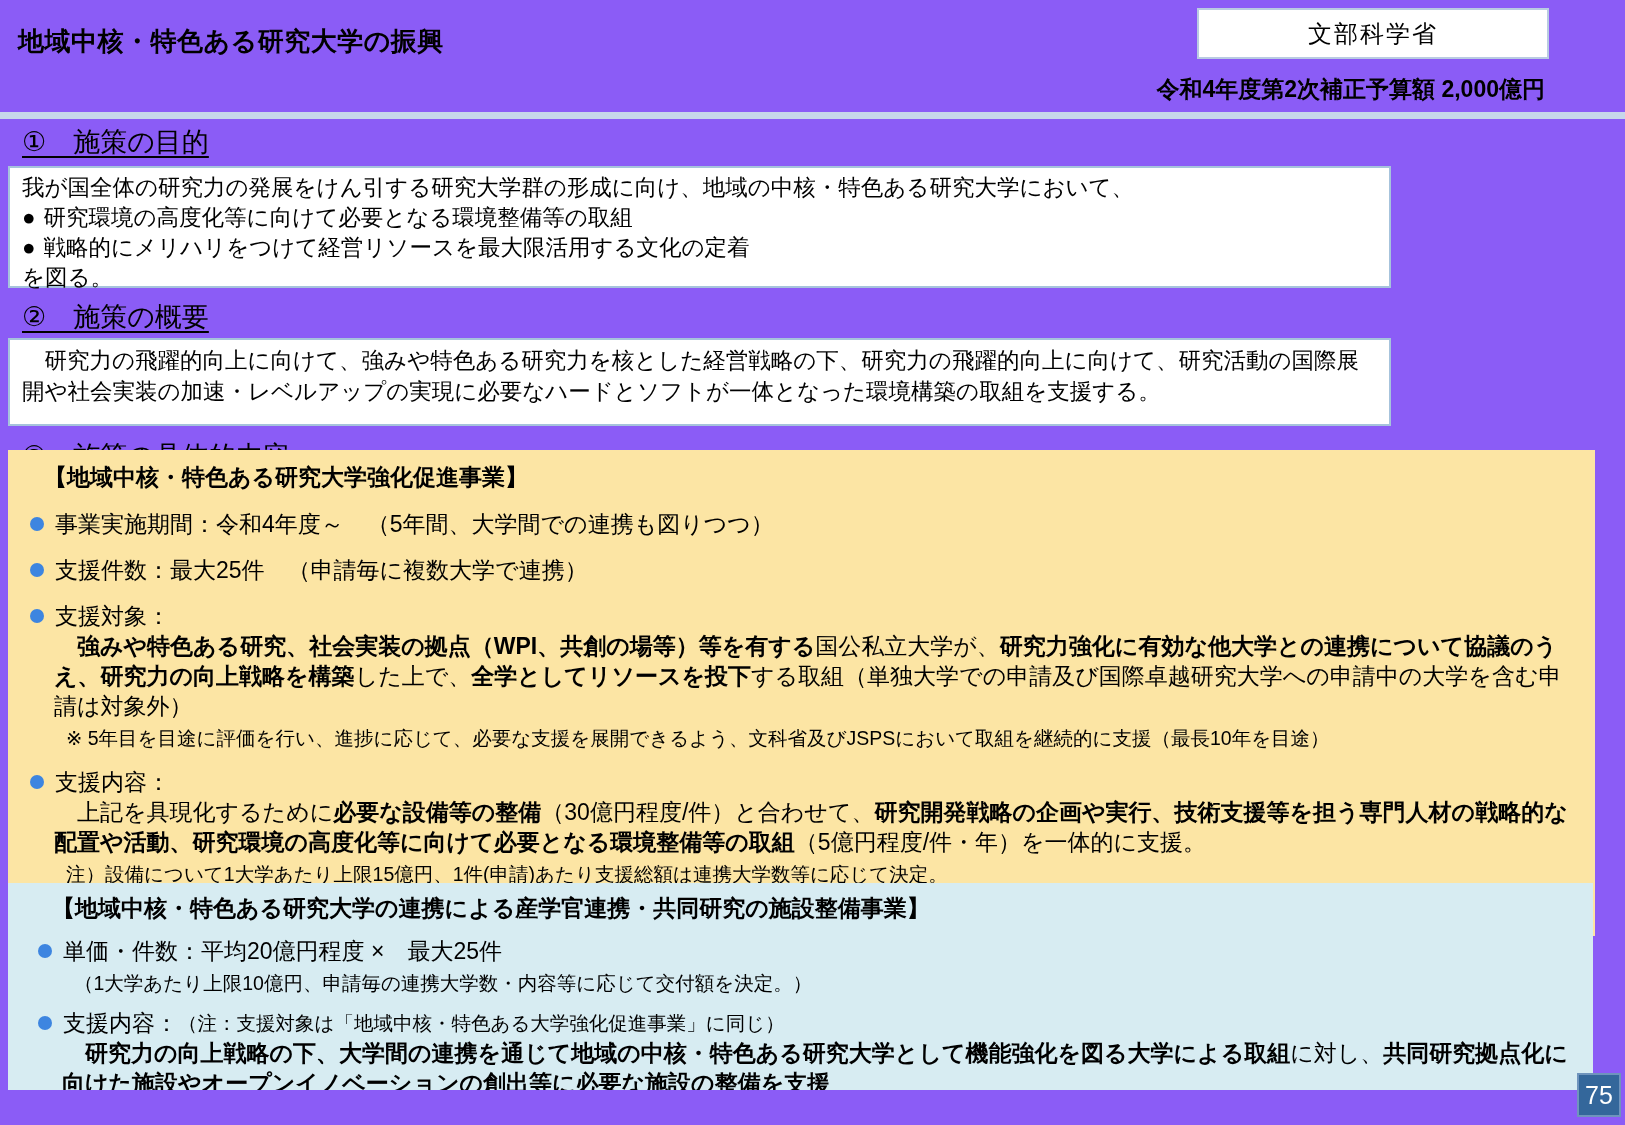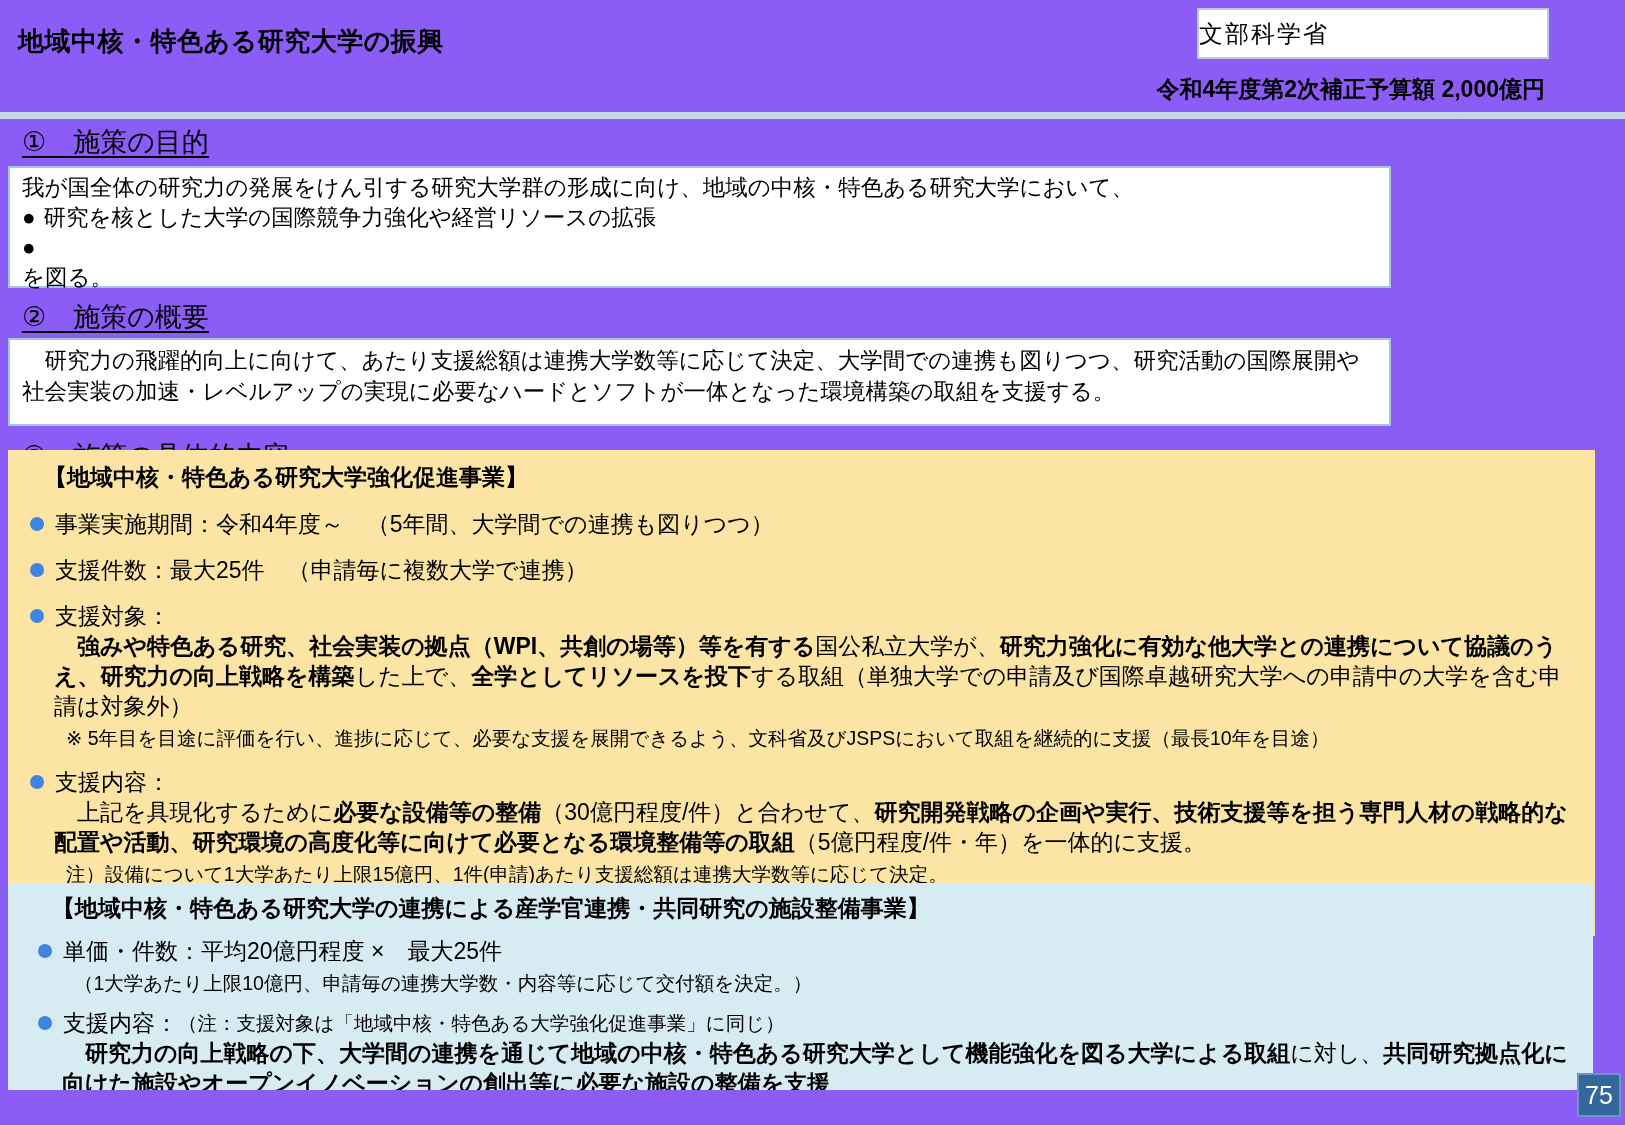--- a/index.html
+++ b/index.html
@@ -4,21 +4,21 @@
 <style>
   html,body{margin:0;padding:0;background:#ffffff;}
   .page{
     position:relative;width:1625px;height:1125px;background:#8b5cf6;
     font-family:"Liberation Sans","DejaVu Sans",sans-serif;color:#000;overflow:hidden;
   }
   
   .doc-title{position:absolute;left:18px;top:24px;font-size:26px;font-weight:bold;letter-spacing:0.5px;}
   .ministry-box{
     position:absolute;left:1197px;top:8px;width:348px;height:47px;
-    border:2px solid #b9cbe2;display:flex;align-items:center;justify-content:flex-start;
+    border:2px solid #b9cbe2;display:flex;align-items:center;justify-content:center;
     font-size:24px;letter-spacing:2px;background:#fff;
   }
   .budget-line{position:absolute;top:74px;right:80px;font-size:23px;font-weight:bold;}
   .top-bar{position:absolute;left:0;top:112px;width:1625px;height:7px;background:#c7d7ea;}
   
   .sec-heading{position:absolute;left:22px;font-size:27px;text-decoration:underline;text-underline-offset:5px;}
   #sec1-h{top:124px;} #sec2-h{top:299px;} #sec3-h{top:438px;}
   
   .wbox{position:absolute;left:8px;width:1383px;border:2px solid #a6c3dc;background:#fff;
         font-size:22.5px;line-height:30px;padding:5px 12px;box-sizing:border-box;}
@@ -55,31 +55,32 @@
     <span>文部科学省</span>
   </div>
   <div class="budget-line">令和4年度第2次補正予算額 2,000億円</div>
   <div class="top-bar"></div>
 
   <div class="sec-heading" id="sec1-h">①　施策の目的</div>
   <div class="wbox" id="box1">
     <div>我が国全体の研究力の発展をけん引する研究大学群の形成に向け、地域の中核・特色ある研究大学において、</div>
     <div class="b-row">
       <span class="bullet-black">●</span>
-      <span>研究を核とした大学の国際競争力強化や経営リソースの拡張</span>
+      <span>研究環境の高度化等に向けて必要となる環境整備等の取組</span>
     </div>
     <div class="b-row">
       <span class="bullet-black">●</span>
+      <span>戦略的にメリハリをつけて経営リソースを最大限活用する文化の定着</span>
     </div>
     <div>を図る。</div>
   </div>
 
   <div class="sec-heading" id="sec2-h">②　施策の概要</div>
   <div class="wbox" id="box2">
-    <div>　研究力の飛躍的向上に向けて、あたり支援総額は連携大学数等に応じて決定、大学間での連携も図りつつ、研究活動の国際展開や社会実装の加速・レベルアップの実現に必要なハードとソフトが一体となった環境構築の取組を支援する。</div>
+    <div>　研究力の飛躍的向上に向けて、強みや特色ある研究力を核とした経営戦略の下、研究力の飛躍的向上に向けて、研究活動の国際展開や社会実装の加速・レベルアップの実現に必要なハードとソフトが一体となった環境構築の取組を支援する。</div>
   </div>
 
   <div class="sec-heading" id="sec3-h">③　施策の具体的内容</div>
 
   <div class="program" id="prog1">
     <div class="prog-title">【地域中核・特色ある研究大学強化促進事業】</div>
 
     <div class="brow">
       <span class="dot"></span>
       <span>事業実施期間：令和4年度～　（5年間、大学間での連携も図りつつ）</span>

